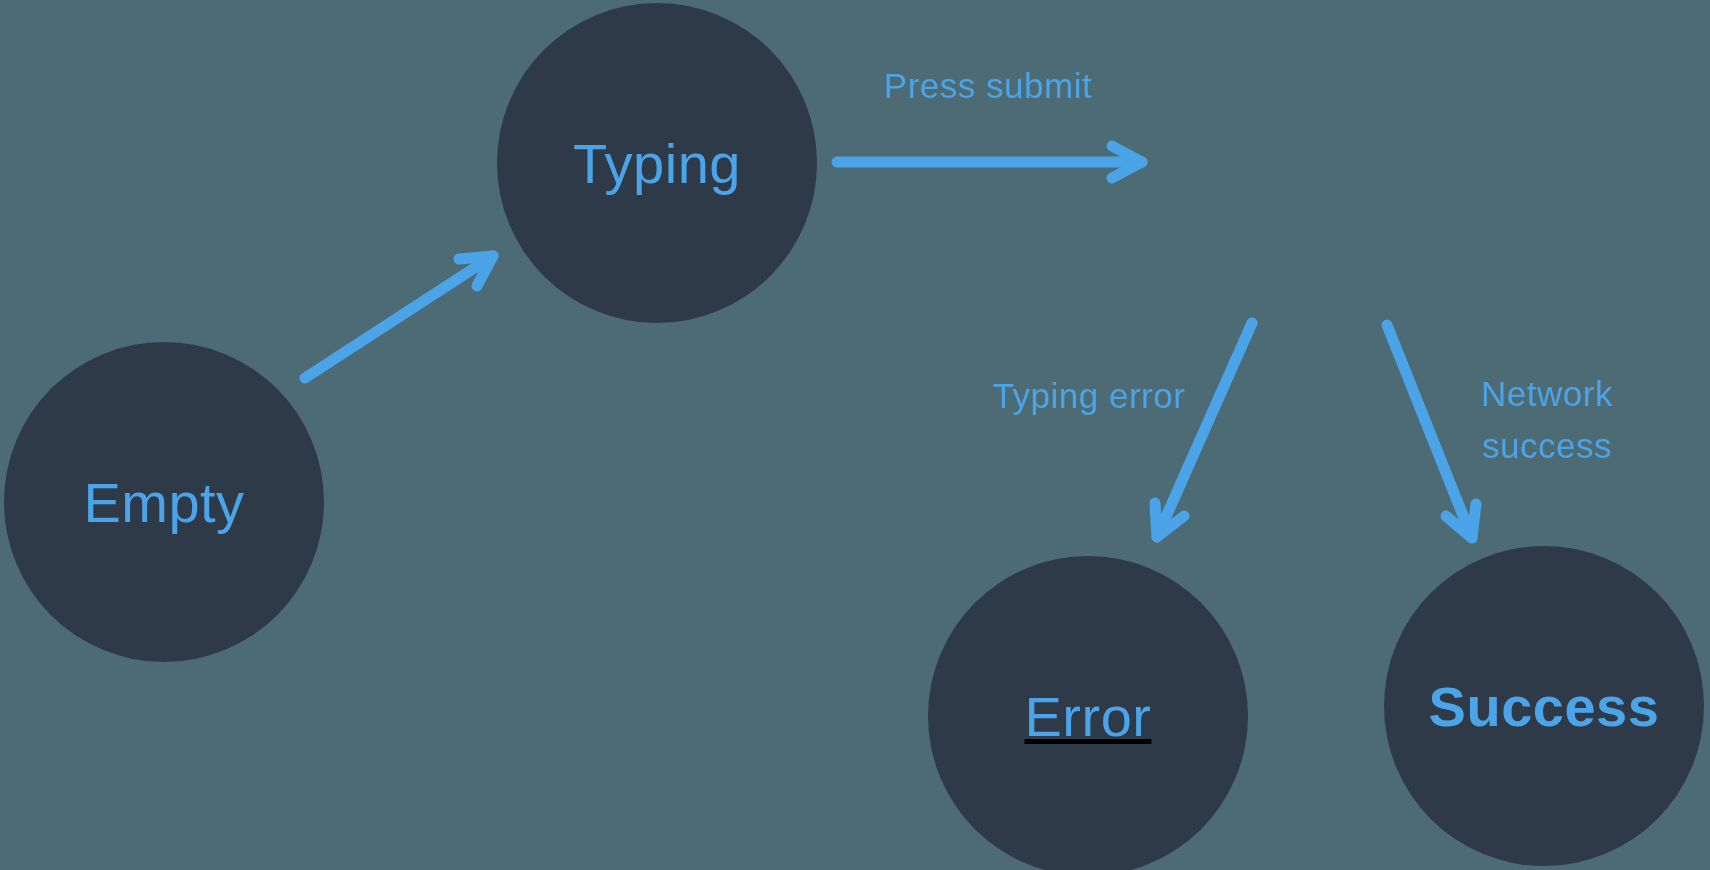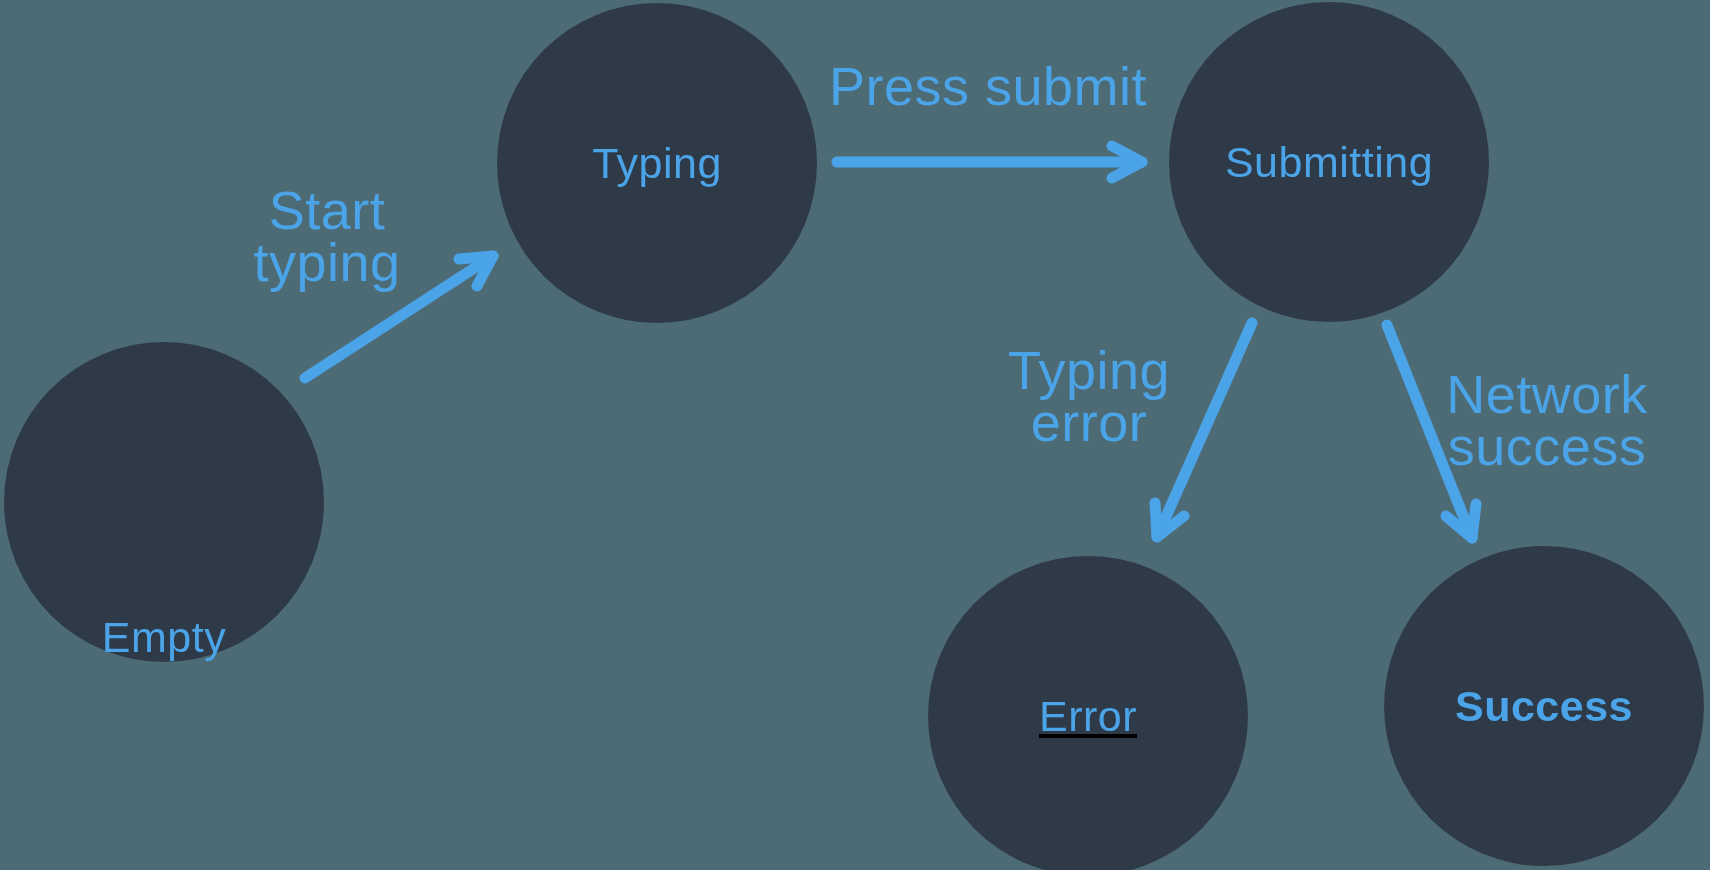--- a/index.html
+++ b/index.html
@@ -37,35 +37,35 @@
     width: 320px;
     height: 320px;
     border-radius: 50%;
     background: var(--node);
     display: flex;
     align-items: center;
     justify-content: center;
   }
   .node-label {
     color: var(--accent);
-    font-size: 43px;
+    font-size: 56px;
     letter-spacing: 0.5px;
   }
 
-  .node-empty      { left: 4px;    top: 342px; align-items: flex-end; }
+  .node-empty      { left: 4px;    top: 342px; }
   .node-typing     { left: 497px;  top: 3px;   }
   .node-submitting { left: 1169px; top: 2px;   }
   .node-error      { left: 928px;  top: 556px; text-decoration: underline; }
   .node-success    { left: 1384px; top: 546px; font-weight: bold; }
 
   .edge-label {
     position: absolute;
     transform: translate(-50%, -50%);
     color: var(--accent);
-    font-size: 54px;
+    font-size: 35px;
     line-height: 52px;
     letter-spacing: 0.5px;
     text-align: center;
   }
   .label-start-typing    { left: 327px;  top: 236px; width: 220px; }
   .label-press-submit    { left: 988px;  top: 86px;  white-space: nowrap; }
   .label-network-error   { left: 1089px; top: 396px; width: 250px; }
   .label-network-success { left: 1547px; top: 396px; width: 260px; margin-top: 24px; }
 </style>
 </head>
@@ -93,33 +93,29 @@
   </svg>
 
   <div class="node node-empty">
     <span class="node-label">Empty</span>
   </div>
 
   <div class="node node-typing">
     <span class="node-label">Typing</span>
   </div>
 
-  <div class="node node-submitting">
-    <span class="node-label">Submitting</span>
-  </div>
 
   <div class="node node-error">
     <span class="node-label">Error</span>
   </div>
 
   <div class="node node-success">
     <span class="node-label">Success</span>
   </div>
 
-  <div class="edge-label label-start-typing">Start typing</div>
 
   <div class="edge-label label-press-submit">Press submit</div>
 
   <div class="edge-label label-network-error">Typing error</div>
 
   <div class="edge-label label-network-success">Network success</div>
 
 </div>
 
 </body></html>

